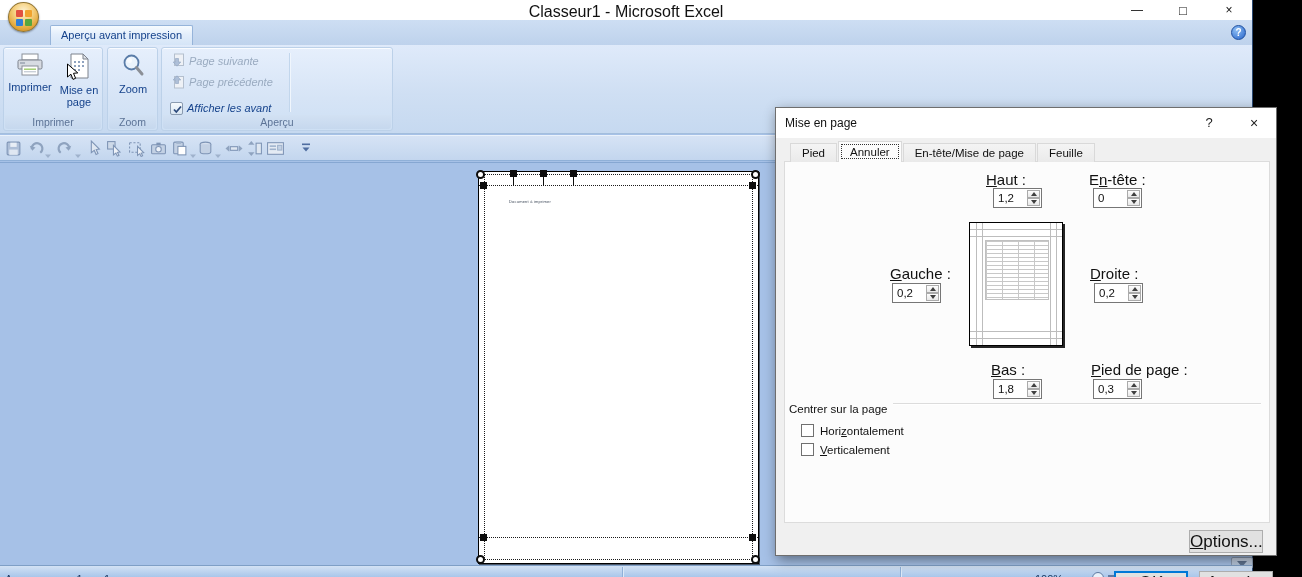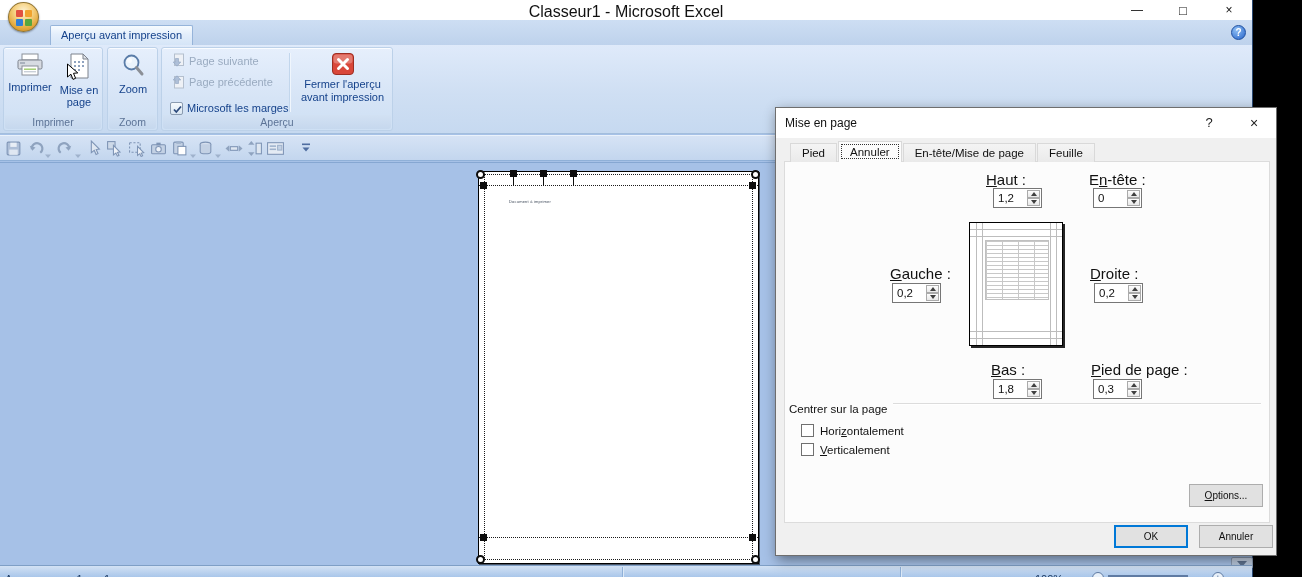--- a/index.html
+++ b/index.html
@@ -38,21 +38,21 @@
   .ribbon{position:absolute;left:0;top:45px;width:100%;height:89px;background:linear-gradient(#dfeafa,#cfdff3 55%,#c6d9f0);border-bottom:1px solid #a3bedd;}
   .rgroup{position:absolute;top:2px;height:84px;border:1px solid #bcd1e9;border-radius:3px;
       background:linear-gradient(#e6effc,#d6e4f6 62%,#cee0f4);box-shadow:inset 0 1px 0 rgba(255,255,255,.8);}
   .rgroup-label{position:absolute;left:1px;right:1px;bottom:1px;height:14px;font-size:10.5px;color:#5c7396;text-align:center;line-height:14px;
       background:linear-gradient(#d2e1f3,#c6d8ee);border-radius:0 0 3px 3px;}
   .bigbtn{position:absolute;top:2px;display:flex;flex-direction:column;align-items:center;text-align:center;font-size:11px;color:#15428b;line-height:1.15;}
   .bigbtn .ic{margin:3px 0 2px;}
   .g-print{left:3px;width:100px;}
   .g-zoom{left:107px;width:51px;text-decoration:underline;}
   .g-apercu{left:161px;width:232px;}
-  .smallrow{position:absolute;left:8px;height:16px;display:flex;align-items:center;gap:4px;font-size:11px;color:#9aabc0;white-space:nowrap;}
+  .smallrow{position:absolute;left:8px;height:16px;display:flex;align-items:center;gap:4px;font-size:11px;color:#9aabc0;white-space:nowrap;font-style:italic;}
   .smallrow.en{color:#15428b;}
   .vsep{position:absolute;left:127px;top:5px;bottom:18px;width:1px;background:#c2d6ec;box-shadow:1px 0 0 #f0f6fd;}
   .cb-ribbon{width:13px;height:13px;border:1px solid #8a9bb0;border-radius:2px;background:linear-gradient(#f6fafd,#d9e6f2);position:relative;flex:0 0 auto;}
   .cb-ribbon svg{position:absolute;left:1px;top:1px;}
   .closebtn{position:absolute;left:131px;top:2px;width:99px;height:66px;display:flex;flex-direction:column;align-items:center;font-size:11px;color:#15428b;line-height:1.2;text-align:center;}
   .red-ic{width:22px;height:22px;margin:3px 0 3px;}
   .cursor-overlay{position:absolute;left:62px;top:15px;z-index:40;}
 
   
   .qat{position:absolute;left:0;top:135px;width:100%;height:26px;background:linear-gradient(#d6e3f5,#c3d6ee);border-top:1px solid #eaf2fb;border-bottom:1px solid #8fb0d8;}
@@ -98,21 +98,21 @@
   .thumb{position:absolute;left:193px;top:114px;width:94px;height:124px;background:#fff;border:1px solid #000;box-shadow:2px 2px 0 rgba(0,0,0,.85);}
   .tm{position:absolute;background:#bdbdbd;}
   .tgrid{position:absolute;left:15px;top:17px;width:64px;height:60px;border:1px solid #c0c0c0;
      background:repeating-linear-gradient(to bottom,#c8c8c8 0 1px,transparent 1px 4px),
                 repeating-linear-gradient(to right,#c8c8c8 0 1px,transparent 1px 16px);}
   .grpbox{position:absolute;left:13px;top:295px;width:472px;height:14px;display:flex;}
   .grpbox span{font-size:11.5px;color:#111;padding-right:6px;white-space:nowrap;}
   .grpbox .gline{flex:1;height:1px;background:#dcdcdc;box-shadow:0 1px 0 #fff;}
   .cbrow{position:absolute;display:flex;align-items:center;gap:6px;font-size:11.5px;color:#111;}
   .cb-dlg{width:13px;height:13px;background:#fff;border:1px solid #707070;flex:0 0 auto;}
-  .dbtn{position:absolute;height:23px;background:#e1e1e1;border:1px solid #adadad;font-size:10px;color:#111;text-align:center;line-height:21px;}
+  .dbtn{position:absolute;height:23px;background:#e1e1e1;border:1px solid #adadad;font-size:17px;color:#111;text-align:center;line-height:21px;margin-top:46px;}
   .dbtn.default{border:2px solid #0078d7;line-height:19px;}
   u{text-decoration:underline;}
 </style>
 </head>
 <body>
 
 <div id="window">
 
   <div class="titlebar">
     <div class="title-text">Classeur1 - Microsoft Excel</div>
@@ -213,33 +213,23 @@
           </svg>
         </span>
         <span>Page précédente</span>
       </div>
       <div class="smallrow en" style="top:52px;">
         <span class="cb-ribbon">
           <svg width="11" height="11" viewBox="0 0 11 11">
               <path d="M2 5.5 L4.3 8 L9 2.5" fill="none" stroke="#2c4a7c" stroke-width="1.8"></path>
             </svg>
         </span>
-        <span>Microsoft les marges</span>
+        <span>Afficher les avant</span>
       </div>
       <div class="vsep"></div>
-      <div class="closebtn">
-        <span class="red-ic">
-          <svg width="22" height="22" viewBox="0 0 22 22">
-            <rect x="0.5" y="0.5" width="21" height="21" rx="3.5" fill="#d9473a" stroke="#9c2e23"></rect>
-            <rect x="1.5" y="1.5" width="19" height="9" rx="3" fill="#ffffff" opacity="0.28"></rect>
-            <path d="M6.5 6.5 L15.5 15.5 M15.5 6.5 L6.5 15.5" stroke="#fff" stroke-width="3" stroke-linecap="round"></path>
-          </svg>
-        </span>
-        <span>Fermer l'aperçu avant impression</span>
-      </div>
       <div class="rgroup-label">Aperçu</div>
     </div>
   </div>
 
   <div class="qat">
     <span class="qi" style="left:5px">
       <svg width="17" height="17" viewBox="0 0 16 16">
           <rect x="2" y="2" width="12" height="12" rx="1" fill="#aebfd8" stroke="#7e94b5"></rect>
           <rect x="5" y="2.5" width="6" height="4" fill="#e8eef6"></rect>
           <rect x="4" y="9" width="8" height="5" fill="#dfe7f2"></rect>

